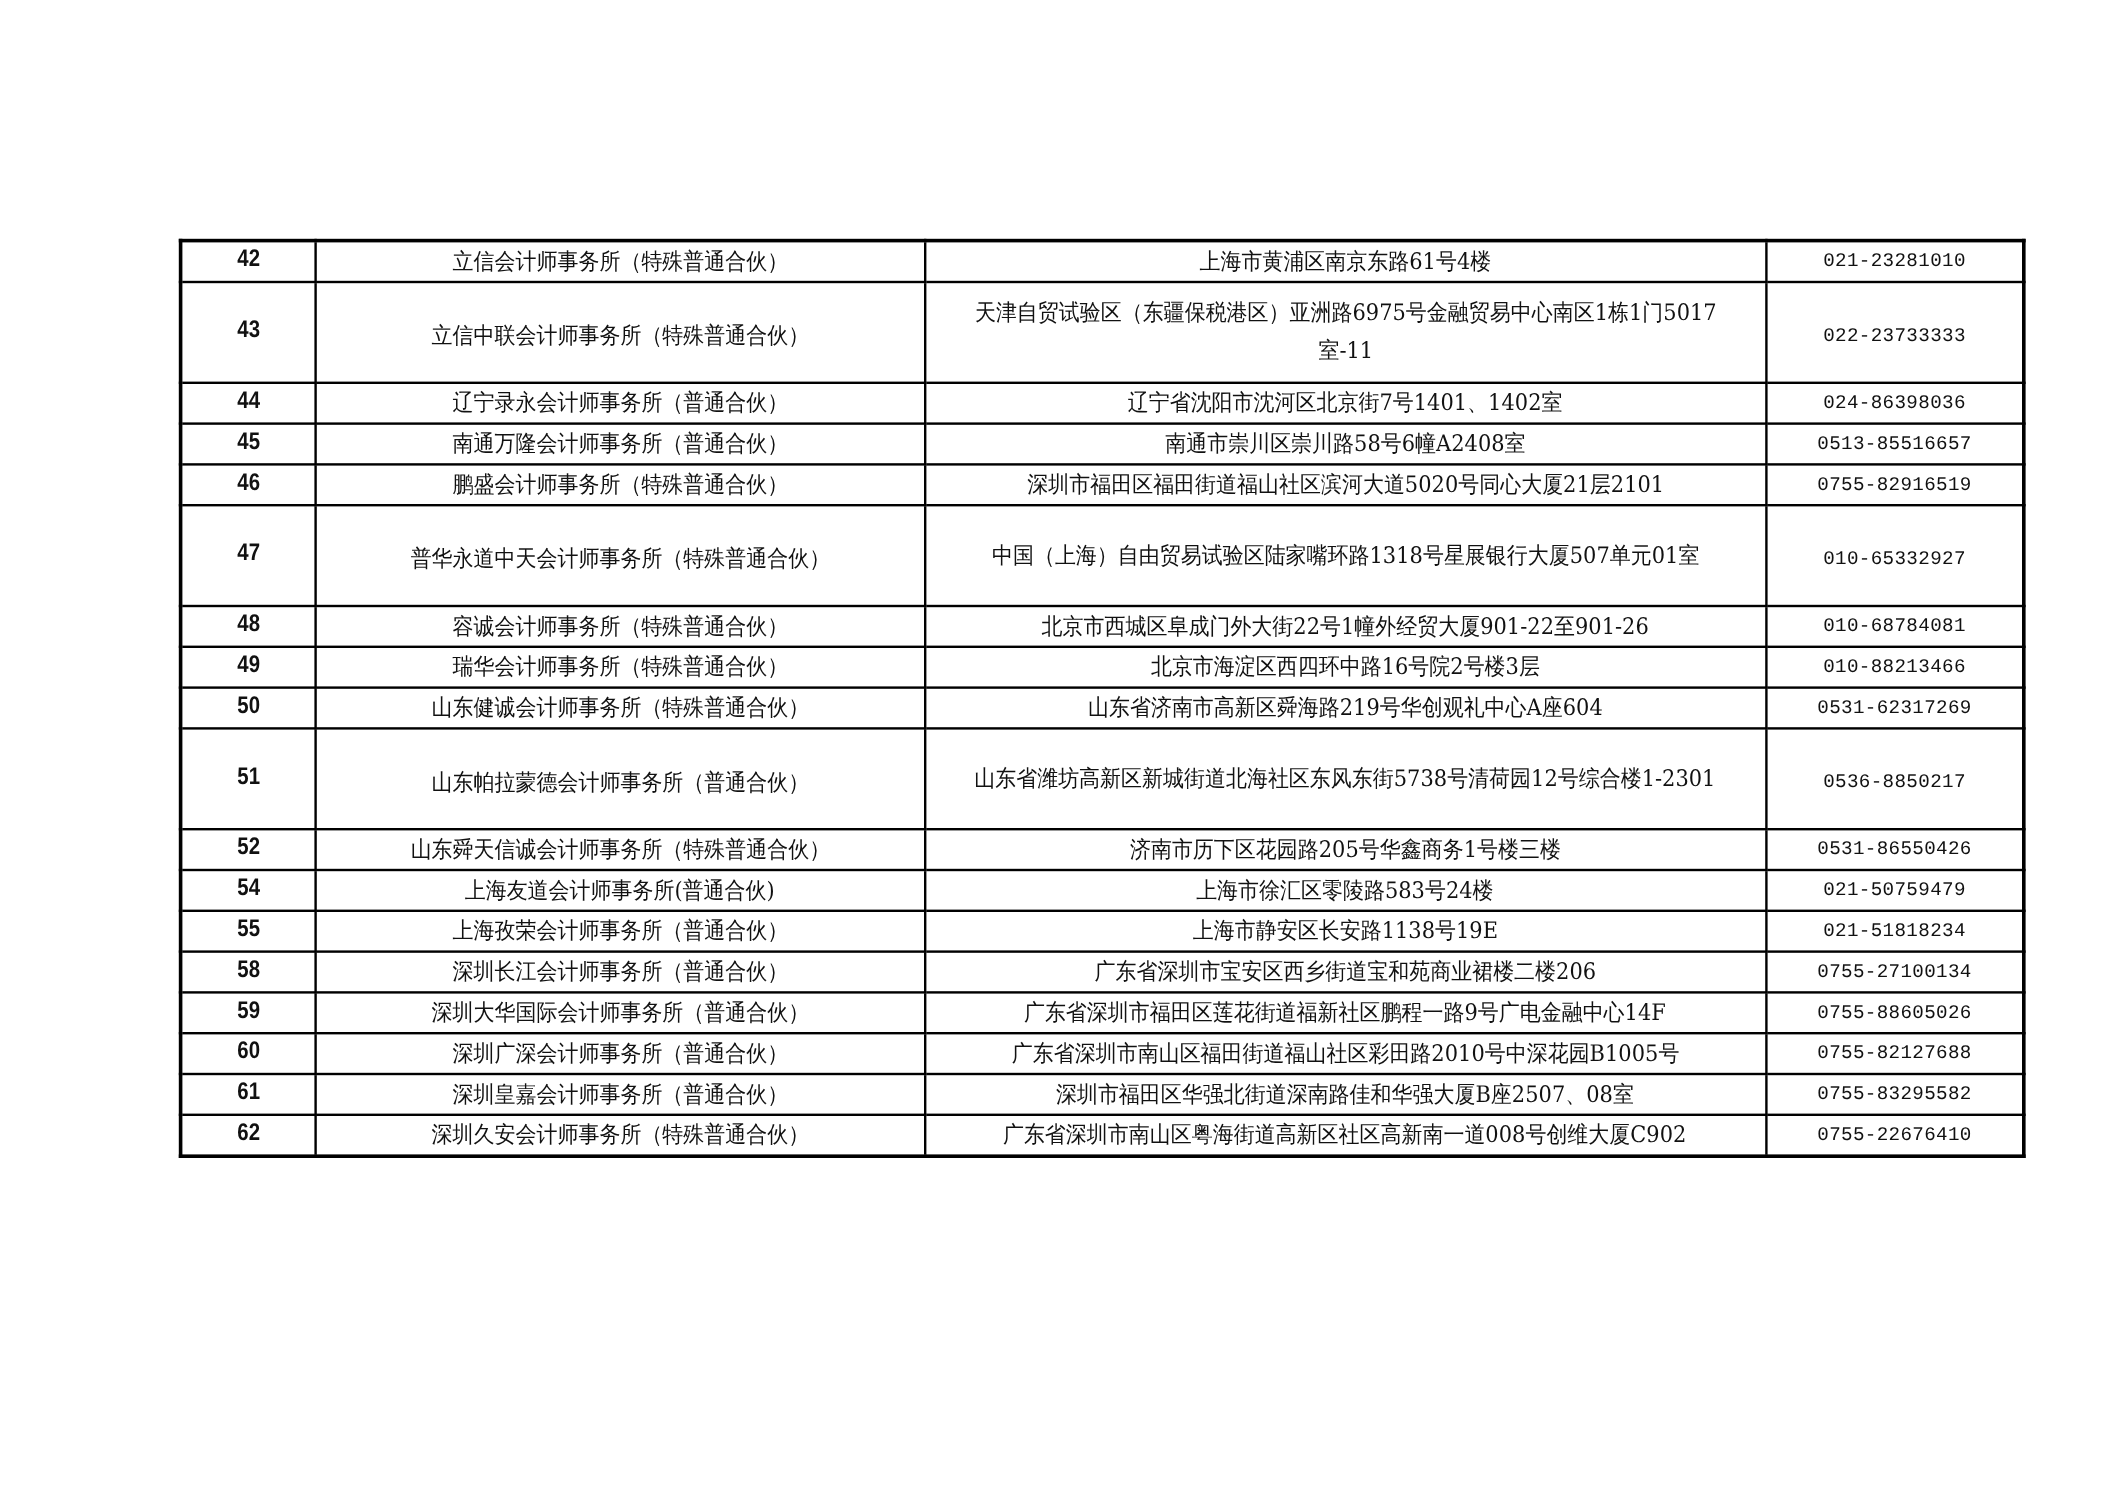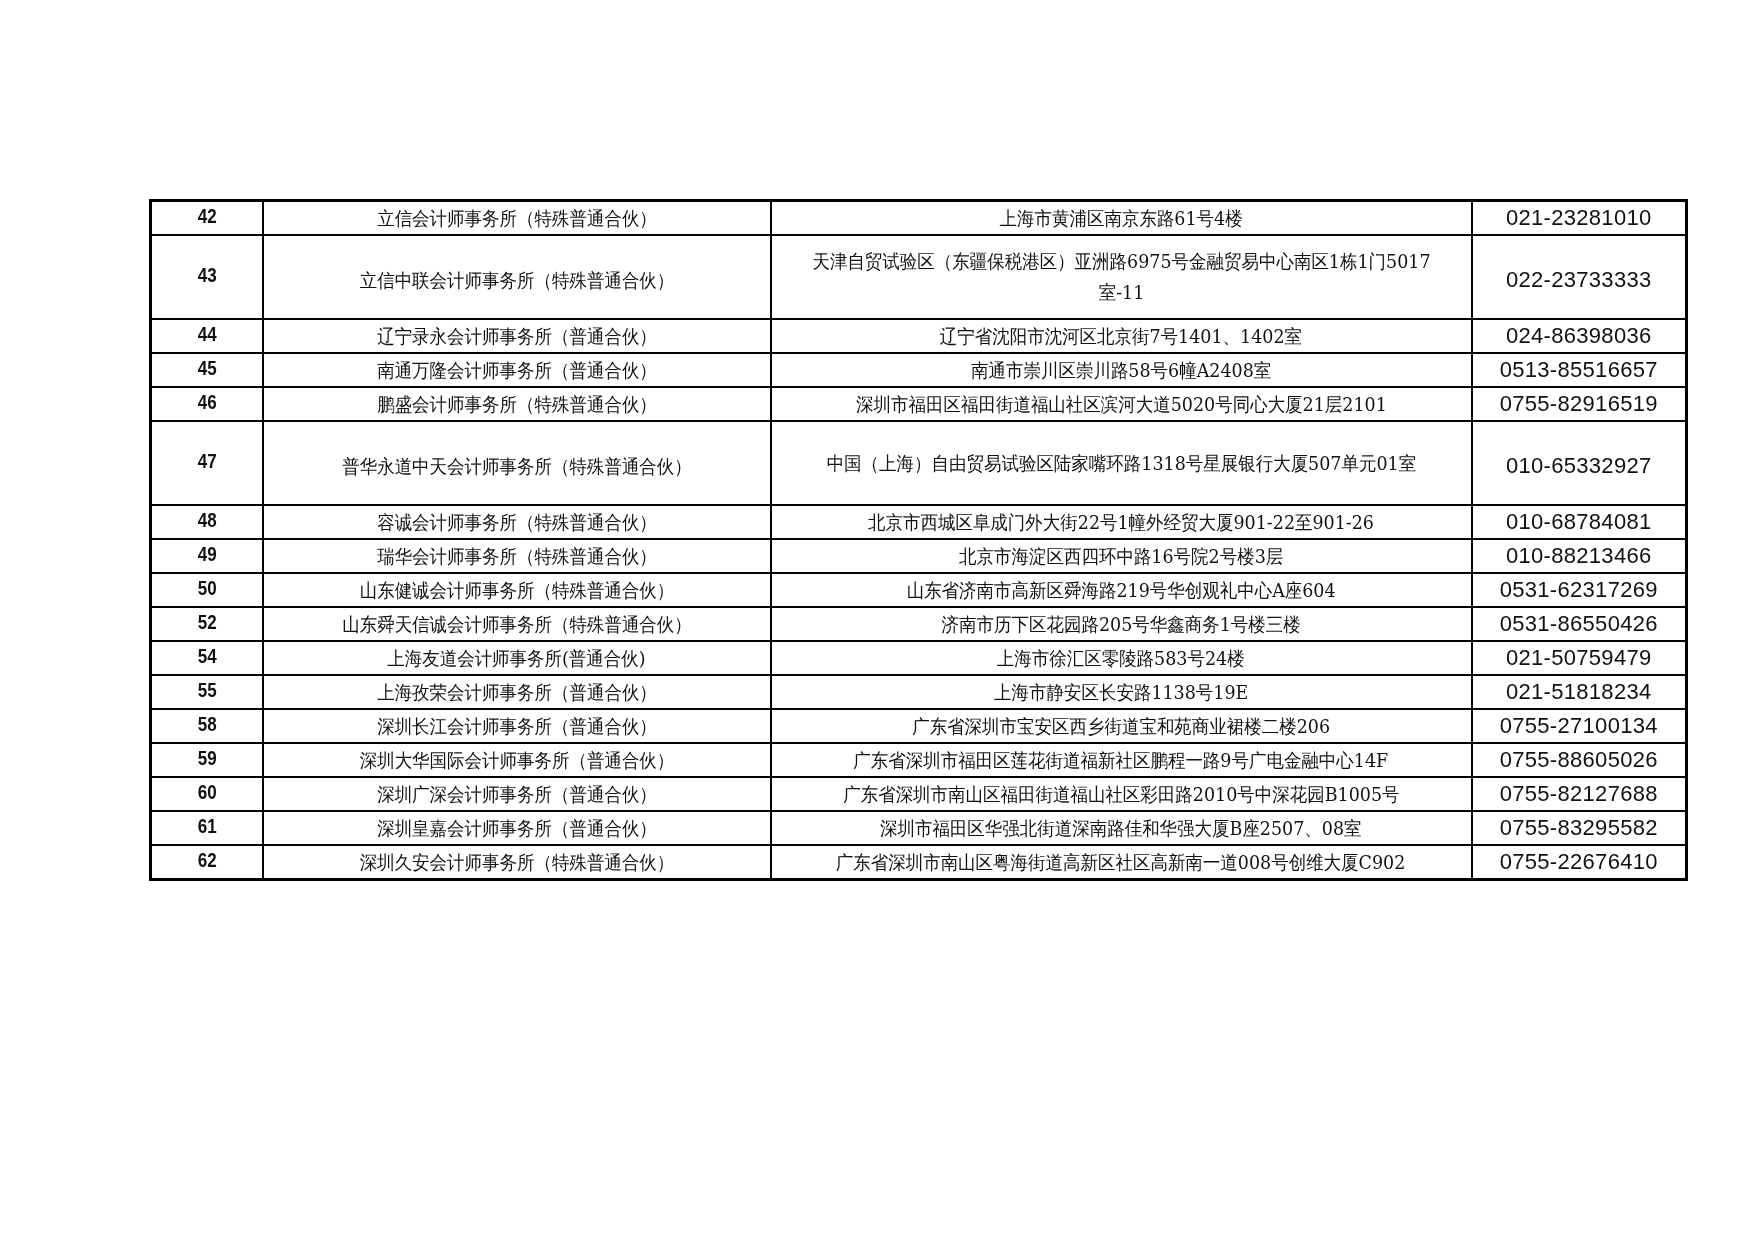--- a/index.html
+++ b/index.html
@@ -25,22 +25,22 @@
     font-family: "Liberation Sans", "DejaVu Sans", sans-serif;
     font-weight: bold; font-size: 20px; vertical-align: middle;
     transform: scaleX(0.85); line-height: 28px;
   }
   table.firms tr td.no { padding-bottom: 4px; }
   table.firms td.name { vertical-align: middle; padding-top: 6px; margin-top: 27px; }
   table.firms tr:not(.tall) td.name { vertical-align: bottom; padding-top: 0; }
   table.firms td.addr { letter-spacing: 0; text-decoration: underline; }
   table.firms tr.tall td.addr { vertical-align: middle; line-height: 31px; }
   table.firms td.tel {
-    font-family: Liberation Sans, sans-serif;
-    font-size: 22px; letter-spacing: 0.3px; vertical-align: bottom;
+    font-family: Liberation Mono, monospace;
+    font-size: 16px; letter-spacing: 0.3px; vertical-align: bottom;
   }
   table.firms tr.tall td.tel { vertical-align: middle; padding-top: 6px; }
   .name-text, .addr-text { display: inline-block; transform: scaleX(0.92); transform-origin: center; white-space: normal; }
 </style>
 </head>
 <body>
 
 <table class="firms">
   <colgroup>
     <col class="c-no">
@@ -96,20 +96,26 @@
       <td class="name"><span class="name-text">瑞华会计师事务所（特殊普通合伙）</span></td>
       <td class="addr"><span class="addr-text">北京市海淀区西四环中路16号院2号楼3层</span></td>
       <td class="tel">010-88213466</td>
     </tr>
     <tr>
       <td class="no">50</td>
       <td class="name"><span class="name-text">山东健诚会计师事务所（特殊普通合伙）</span></td>
       <td class="addr"><span class="addr-text">山东省济南市高新区舜海路219号华创观礼中心A座604</span></td>
       <td class="tel">0531-62317269</td>
     </tr>
+    <tr class="tall">
+      <td class="no">51</td>
+      <td class="name"><span class="name-text">山东帕拉蒙德会计师事务所（普通合伙）</span></td>
+      <td class="addr"><span class="addr-text">山东省潍坊高新区新城街道北海社区东风东街5738号清荷园12号综合楼1-2301</span></td>
+      <td class="tel">0536-8850217</td>
+    </tr>
     <tr>
       <td class="no">52</td>
       <td class="name"><span class="name-text">山东舜天信诚会计师事务所（特殊普通合伙）</span></td>
       <td class="addr"><span class="addr-text">济南市历下区花园路205号华鑫商务1号楼三楼</span></td>
       <td class="tel">0531-86550426</td>
     </tr>
     <tr>
       <td class="no">54</td>
       <td class="name"><span class="name-text">上海友道会计师事务所(普通合伙)</span></td>
       <td class="addr"><span class="addr-text">上海市徐汇区零陵路583号24楼</span></td>

